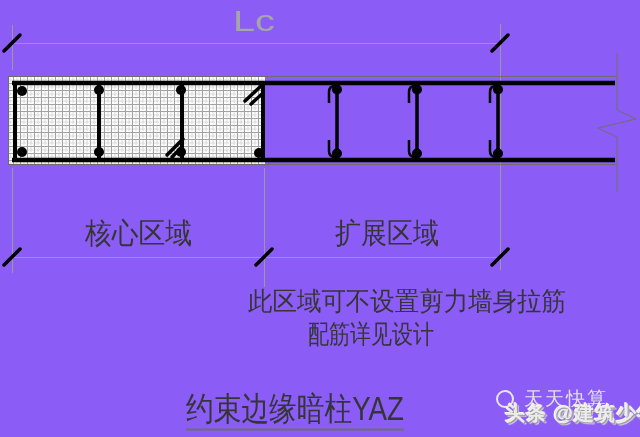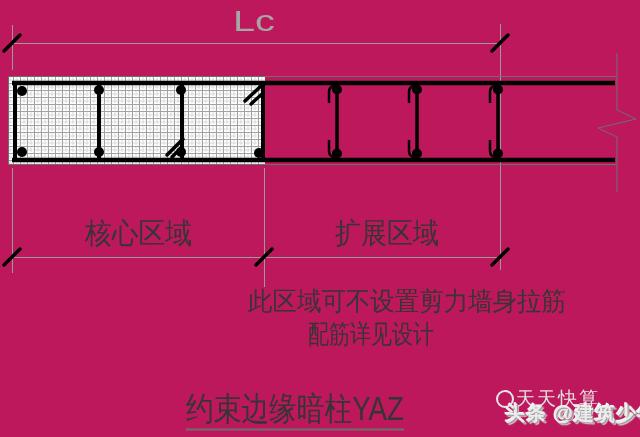--- a/index.html
+++ b/index.html
@@ -1,20 +1,20 @@
 <!DOCTYPE html>
 <html><head>
 <meta charset="utf-8">
 <style>
   html,body{margin:0;padding:0;background:#fff;}
   body{width:640px;height:437px;font-family:"Liberation Sans", sans-serif;}
-  .canvas{position:relative;width:640px;height:437px;background:#be185d;overflow:hidden;}
+  .canvas{position:relative;width:640px;height:437px;background:#8b5cf6;overflow:hidden;}
   .canvas svg{position:absolute;left:0;top:0;}
   .cad-text{font-family:"Liberation Sans", sans-serif;}
-  .wm-brand{position:absolute;left:496px;top:386px;display:flex;align-items:center;gap:2px;
+  .wm-brand{position:absolute;left:496px;top:386px;display:flex;align-items:center;gap:10px;
             color:#e1e1e1;font-size:19px;letter-spacing:2px;white-space:nowrap;}
   .wm-brand .logo{width:14px;height:14px;border:2px solid #e6e6e6;border-radius:50%;flex:0 0 auto;}
   .wm-credit{position:absolute;left:505px;top:400px;font-size:20px;font-weight:bold;letter-spacing:1px;
              color:#ececec;text-shadow:1px 1px 0 #9b9b9b, 2px 2px 1px #cfcfcf, -1px -1px 0 #fafafa;
              white-space:nowrap;}
 </style>
 </head>
 <body>
 
 <div class="canvas">

